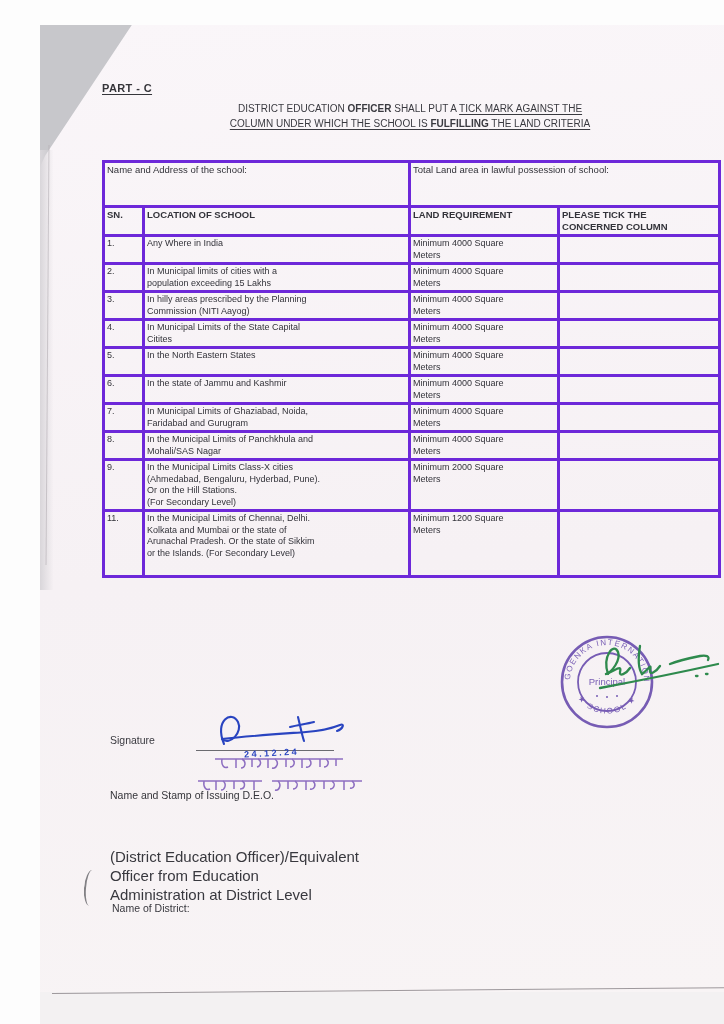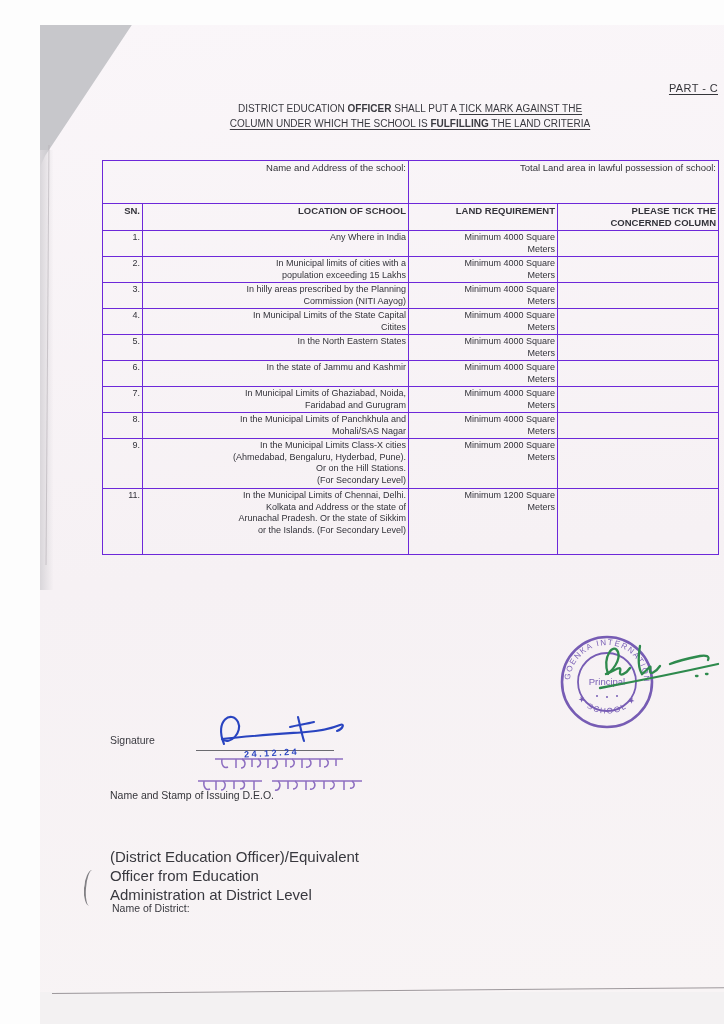--- a/index.html
+++ b/index.html
@@ -38,38 +38,38 @@
     background:#9d989c; transform:rotate(-0.5deg); transform-origin:left center;
     z-index:2;
   }
   .stray-mark {
     position:absolute; left:84px; top:870px; width:12px; height:36px;
     border-left:2px solid #515156; border-radius:60% 0 0 55%;
     transform:rotate(4deg); opacity:.7; z-index:2;
   }
   
   .doc-title {
-    position:absolute; left:102px; top:82px; width:616px; text-align:right;
-    font-size:11px; font-weight:normal; letter-spacing:.4px; color:#35353a; z-index:2;
+    position:absolute; left:102px; top:82px; width:616px; text-align:left;
+    font-size:11px; font-weight:bold; letter-spacing:.4px; color:#35353a; z-index:2;
   }
   .doc-title span { text-decoration:underline; text-underline-offset:2px; }
   .intro {
     position:absolute; left:92px; top:101px; width:636px; text-align:center;
     font-size:10px; line-height:15px; color:#3a3a40; z-index:2;
   }
   .intro b { font-weight:bold; }
   .u { text-decoration:underline; text-underline-offset:2px; }
   
   table.land-table {
     position:absolute; left:102px; top:160px; width:616px;
     border-collapse:collapse; table-layout:fixed;
     font-size:9px; color:#33333a; z-index:2;
   }
   .land-table td, .land-table th {
-    border:1px solid #6d28d9; vertical-align:top; text-align:right;
+    border:3px solid #6d28d9; vertical-align:top; text-align:left;
     padding:1px 2px; line-height:11.5px; white-space:pre-line; overflow:hidden;
   }
   .land-table thead tr.merged th { height:40px; font-weight:normal; font-size:9.5px; }
   .land-table thead tr.cols th   { height:24px; font-weight:600; font-size:9.5px; }
   .land-table tbody tr { height:26px; }
   .land-table tbody tr:nth-child(9)  { height:50px; }
   .land-table tbody tr:nth-child(10) { height:66px; }
   .land-table tbody tr:nth-child(11) { height:46px;margin-left:40px; }
   .land-table tbody tr:nth-child(12) { height:54px; }
   
@@ -198,21 +198,21 @@
 (Ahmedabad, Bengaluru, Hyderbad, Pune).
 Or on the Hill Stations.
 (For Secondary Level)</td>
         <td>Minimum 2000 Square
 Meters</td>
         <td></td>
       </tr>
     <tr>
         <td>11.</td>
         <td>In the Municipal Limits of Chennai, Delhi.
-Kolkata and Address or the state of
+Kolkata and Mumbai or the state of
 Arunachal Pradesh. Or the state of Sikkim
 or the Islands. (For Secondary Level)</td>
         <td>Minimum 1200 Square
 Meters</td>
         <td></td>
       </tr>
   </tbody>
 </table>
 
 <svg class="principal-stamp" width="118" height="124" viewBox="0 0 118 124">

